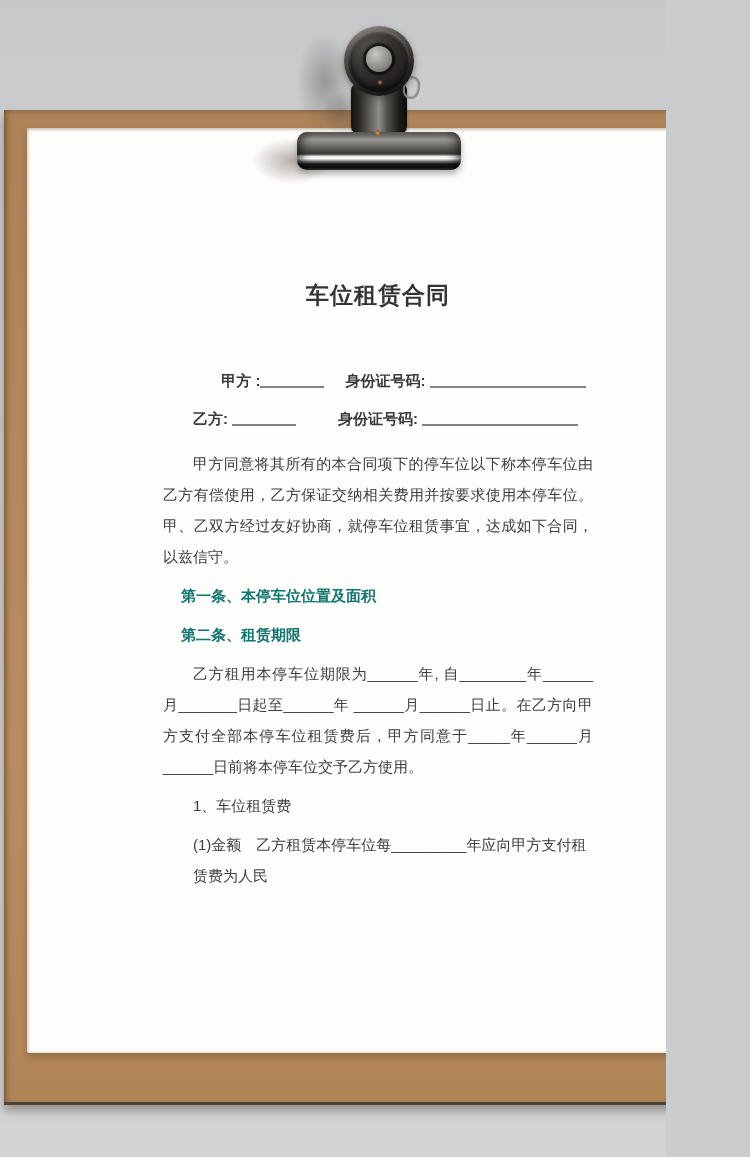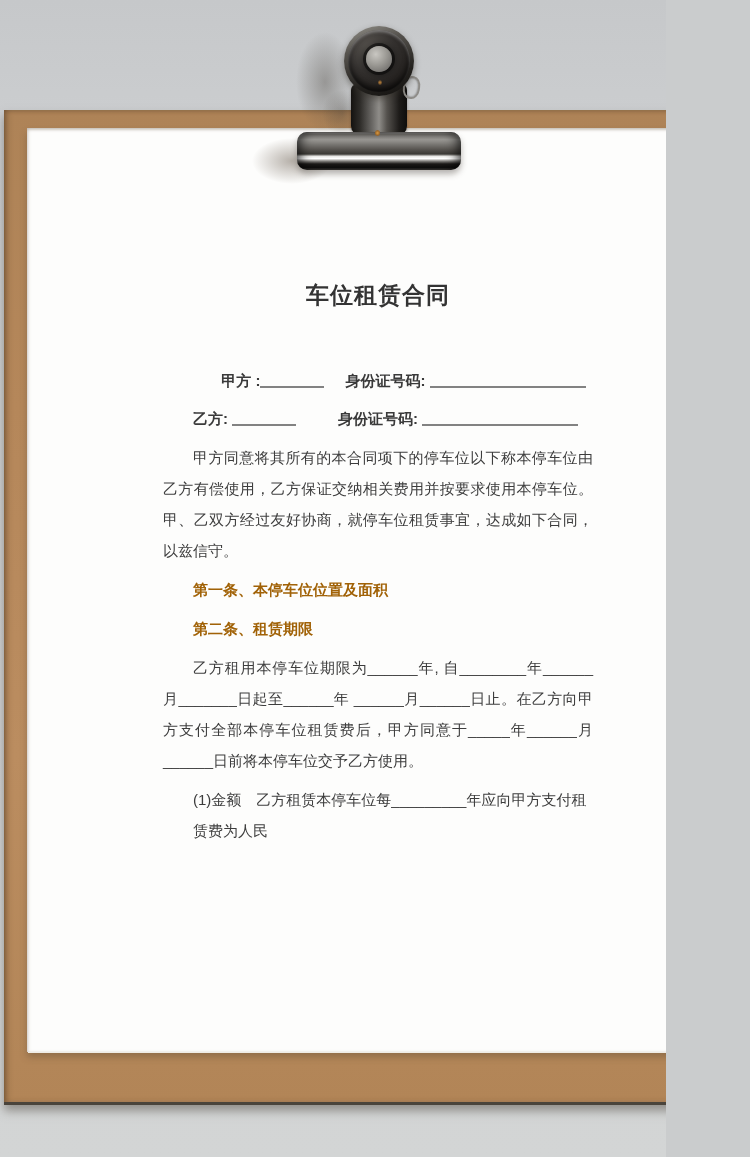--- a/index.html
+++ b/index.html
@@ -28,23 +28,23 @@
   .party-row{height:38px;line-height:38px;font-weight:700;font-size:15px;
              padding-left:30px;white-space:nowrap;color:#3a3a3a;}
   .party-row.first{margin-top:50px;text-align:center;}
   .pgroup{display:inline-block;width:145px;}
   .blank{display:inline-block;height:15px;vertical-align:-2px;
          border-bottom:2px solid #828282;}
   .blank-short{width:64px;}
   .blank-long{width:156px;}
   .para,.heading{font-size:15px;line-height:31px;margin:8px 0 0 0;
                  text-align:justify;color:#3d3d3d;}
-  .para.first{margin-top:4px;}
+  .para.first{margin-top:10px;}
   .indent{text-indent:30px;}
-  .heading{font-weight:700;margin-left:30px;text-align:left;color:#a16207;}
+  .heading{font-weight:700;margin-left:18px;text-align:left;color:#0f766e;}
   .sub{margin-left:30px;text-align:left;}
   
   .clip{position:absolute;left:0;top:0;width:750px;height:220px;pointer-events:none;}
   .shadow{position:absolute;border-radius:50%;}
   .sh-wall{left:296px;top:32px;width:58px;height:100px;
            background:radial-gradient(closest-side,rgba(70,65,58,.38),rgba(70,65,58,0));}
   .sh-neck{left:322px;top:90px;width:40px;height:46px;
            background:radial-gradient(closest-side,rgba(70,65,58,.35),rgba(70,65,58,0));}
   .sh-paper{left:252px;top:138px;width:80px;height:46px;
             background:radial-gradient(closest-side,rgba(95,82,68,.45),rgba(95,82,68,0));}
@@ -95,20 +95,21 @@
         <span class="pgroup"><span>乙方:</span> <span class="blank blank-short"></span></span><span>身份证号码:</span> <span class="blank blank-long"></span>
       </div>
 
       <p class="para first indent">甲方同意将其所有的本合同项下的停车位以下称本停车位由乙方有偿使用，乙方保证交纳相关费用并按要求使用本停车位。甲、乙双方经过友好协商，就停车位租赁事宜，达成如下合同，以兹信守。</p>
 
       <h2 class="heading">第一条、本停车位位置及面积</h2>
 
       <h2 class="heading">第二条、租赁期限</h2>
       <p class="para indent">乙方租用本停车位期限为______年, 自________年______月_______日起至______年 ______月______日止。在乙方向甲方支付全部本停车位租赁费后，甲方同意于_____年______月______日前将本停车位交予乙方使用。</p>
 
+      <p class="para sub">1、车位租赁费</p>
       <p class="para sub">(1)金额　乙方租赁本停车位每_________年应向甲方支付租赁费为人民</p>
 
     </div>
   </div>
 
   <div class="clip">
     <div class="shadow sh-wall"></div>
     <div class="shadow sh-neck"></div>
     <div class="shadow sh-paper"></div>
     <div class="neck"></div>

